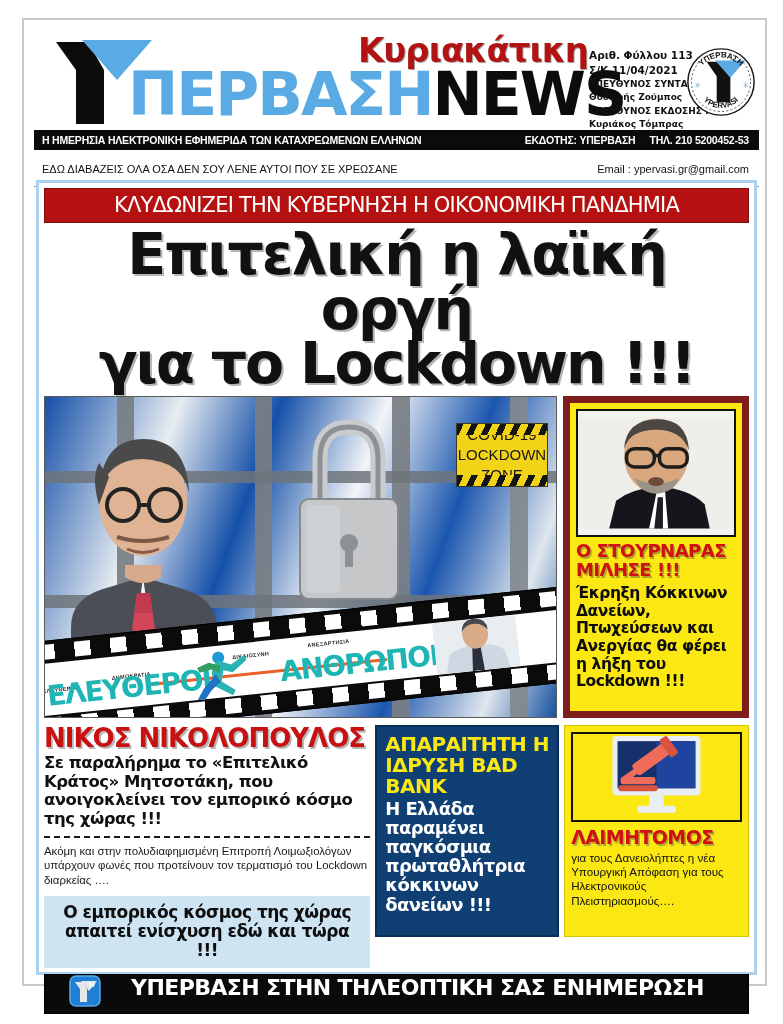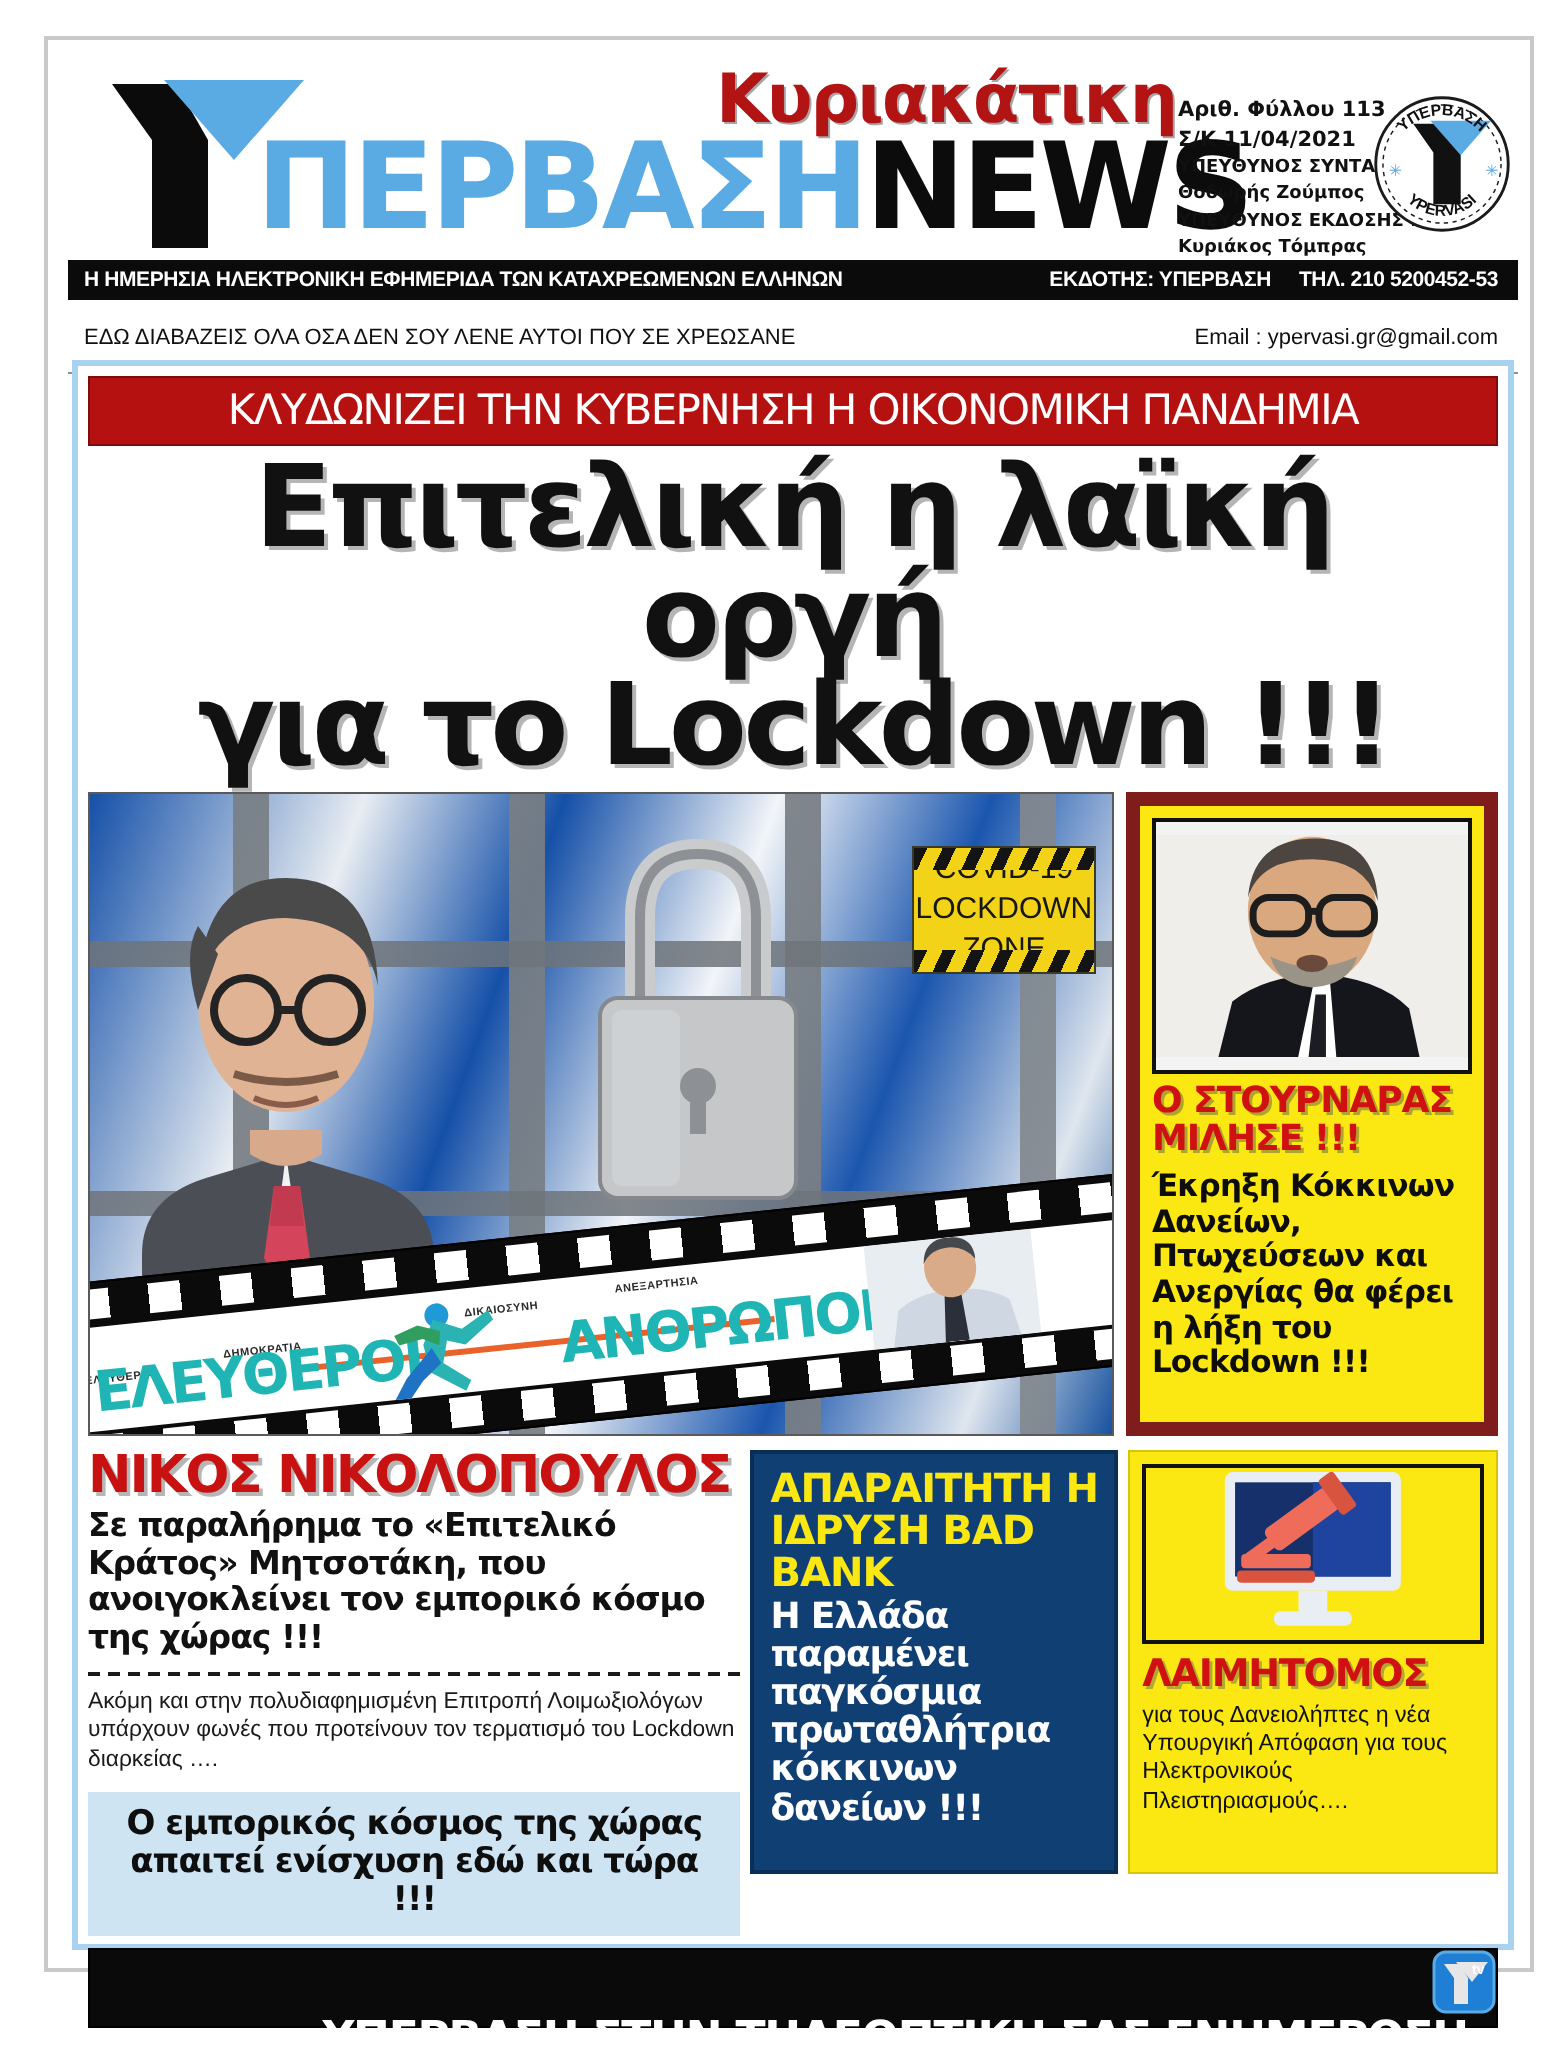--- a/index.html
+++ b/index.html
@@ -340,23 +340,22 @@
     font-size: 11.6px; color: #101010; line-height: 1.22;
     margin-top: 3px;
   }
 
   
   .footer {
     margin-top: 6px;
     height: 40px;
     background: #0a0a0a;
     border: 1px solid #000;
-    display: flex; align-items: flex-end;
+    display: flex; align-items: flex-start;
     padding-left: 24px;
-    flex-direction: column;
   }
   .tv-logo { width: 32px; height: 32px; flex: 0 0 auto; }
   .footer-txt {
     flex: 1;
     text-align: center;
     font-family: "DejaVu Sans", sans-serif;
     font-weight: bold; font-size: 22px;
     color: #ffffff;
     letter-spacing: -0.6px;
     padding-right: 14px;

